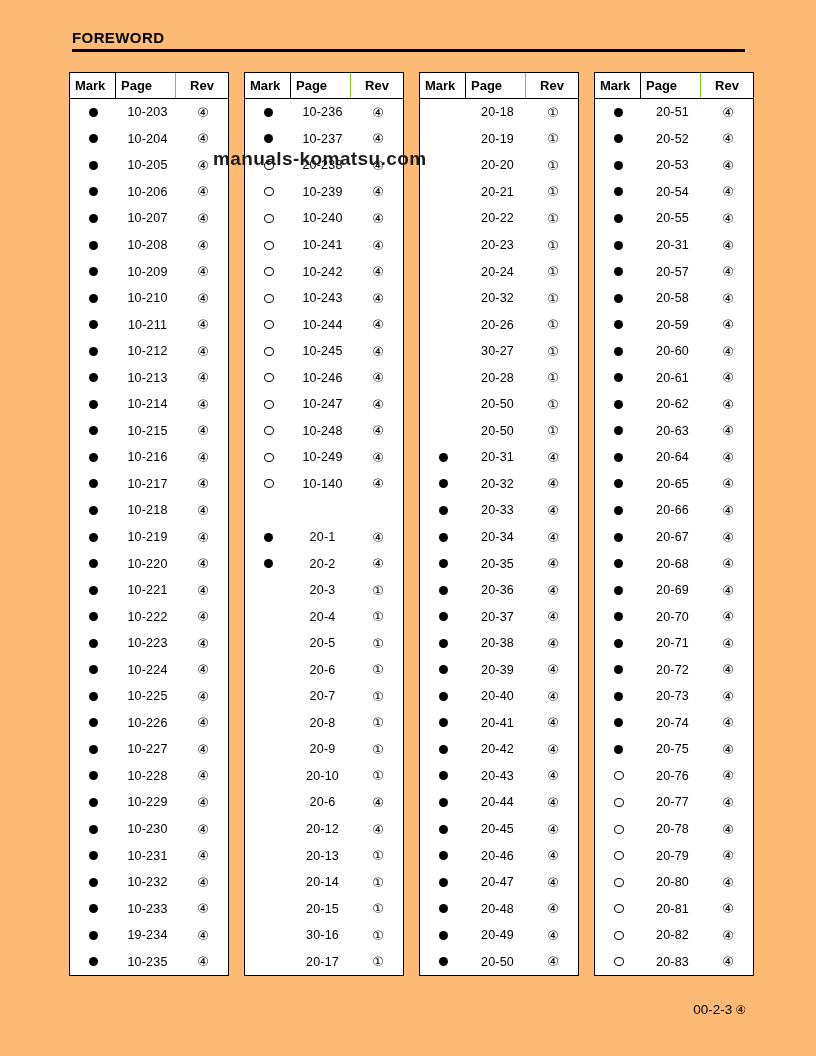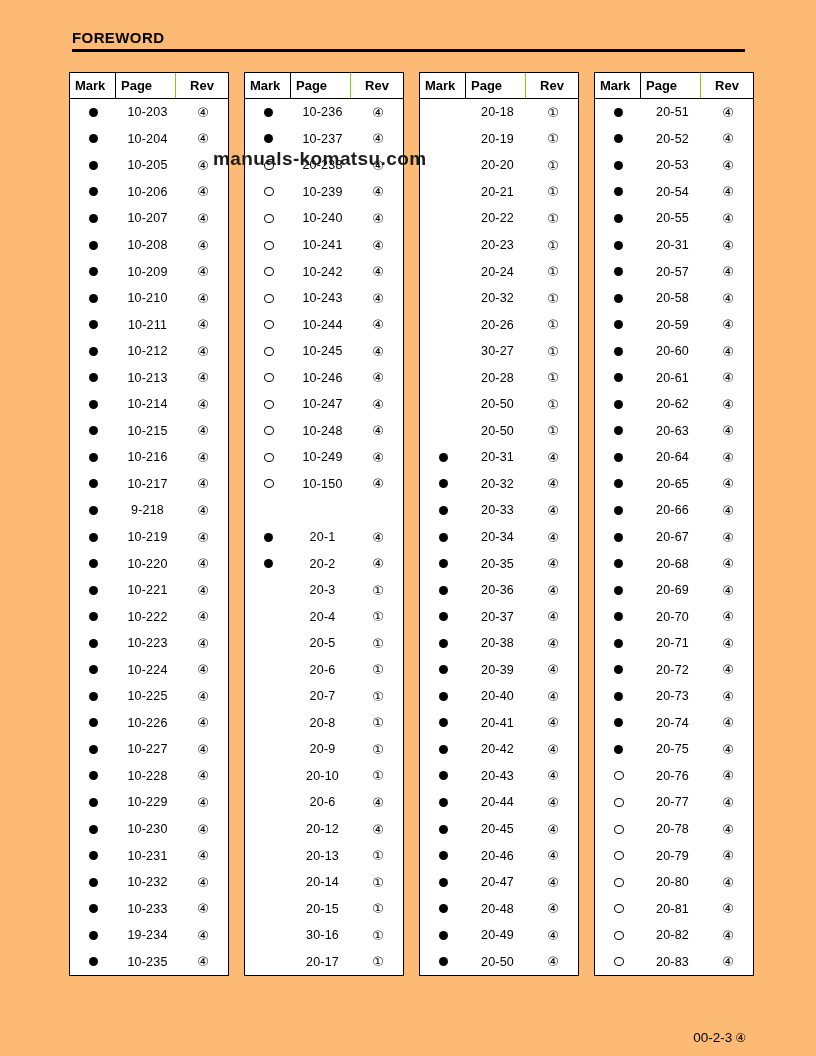--- a/index.html
+++ b/index.html
@@ -51,21 +51,21 @@
   .watermark{
     position:absolute;left:213px;top:148px;
     font-size:19px;font-weight:600;color:#1c1c1c;
     letter-spacing:0.4px;z-index:5;white-space:nowrap;
   }
   .footer-left{
     position:absolute;left:72px;top:1054px;font-size:11px;letter-spacing:0.2px;
   }
   .footer-right{
     position:absolute;right:70px;top:1002px;font-size:13.5px;
-    display:flex;align-items:center;gap:3px;margin-top:28px;
+    display:flex;align-items:center;gap:3px;
   }
   .footer-right .circ{font-family:"DejaVu Sans",sans-serif;font-size:12px;}
 </style>
 </head>
 <body>
 
 <div class="page">
   <div class="title">FOREWORD</div>
   <div class="title-rule"></div>
   <div class="tables" id="tables">
@@ -177,21 +177,21 @@
           <div class="td c0">
             <span class="mark filled"></span>
           </div>
           <div class="td c1">10-217</div>
           <div class="td c2">④</div>
         </div>
         <div class="tr">
           <div class="td c0">
             <span class="mark filled"></span>
           </div>
-          <div class="td c1">9-218</div>
+          <div class="td c1">10-218</div>
           <div class="td c2">④</div>
         </div>
         <div class="tr">
           <div class="td c0">
             <span class="mark filled"></span>
           </div>
           <div class="td c1">10-219</div>
           <div class="td c2">④</div>
         </div>
         <div class="tr">
@@ -408,21 +408,21 @@
           <div class="td c0">
             <span class="mark open"></span>
           </div>
           <div class="td c1">10-249</div>
           <div class="td c2">④</div>
         </div>
         <div class="tr">
           <div class="td c0">
             <span class="mark open"></span>
           </div>
-          <div class="td c1">10-150</div>
+          <div class="td c1">10-140</div>
           <div class="td c2">④</div>
         </div>
         <div class="tr">
           <div class="td c0"></div>
           <div class="td c1"></div>
           <div class="td c2"></div>
         </div>
         <div class="tr">
           <div class="td c0">
             <span class="mark filled"></span>

